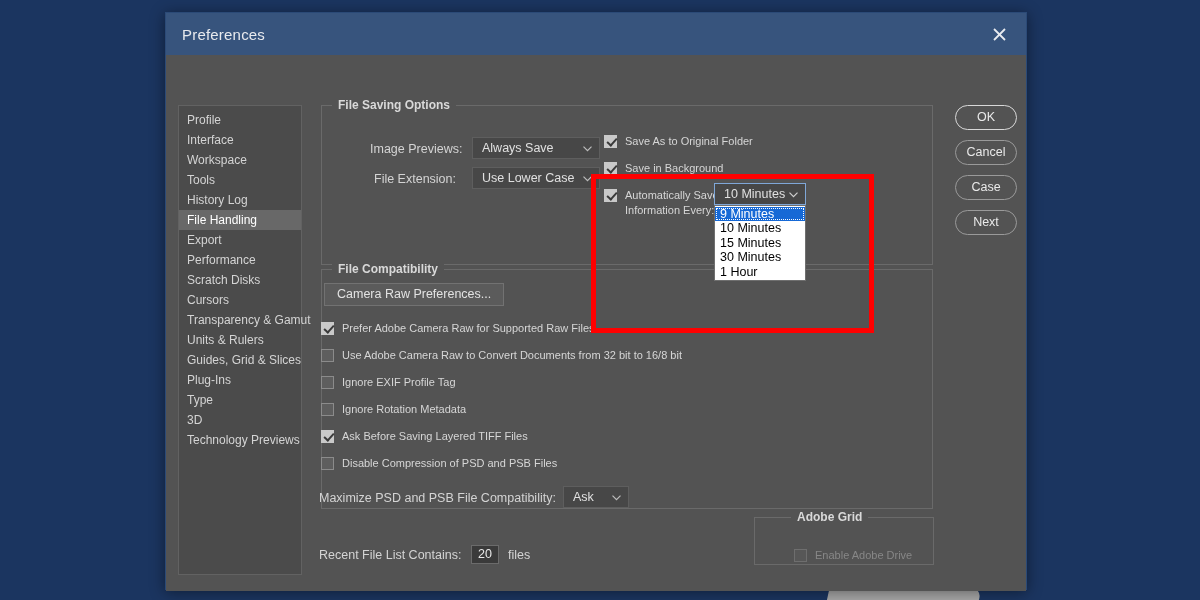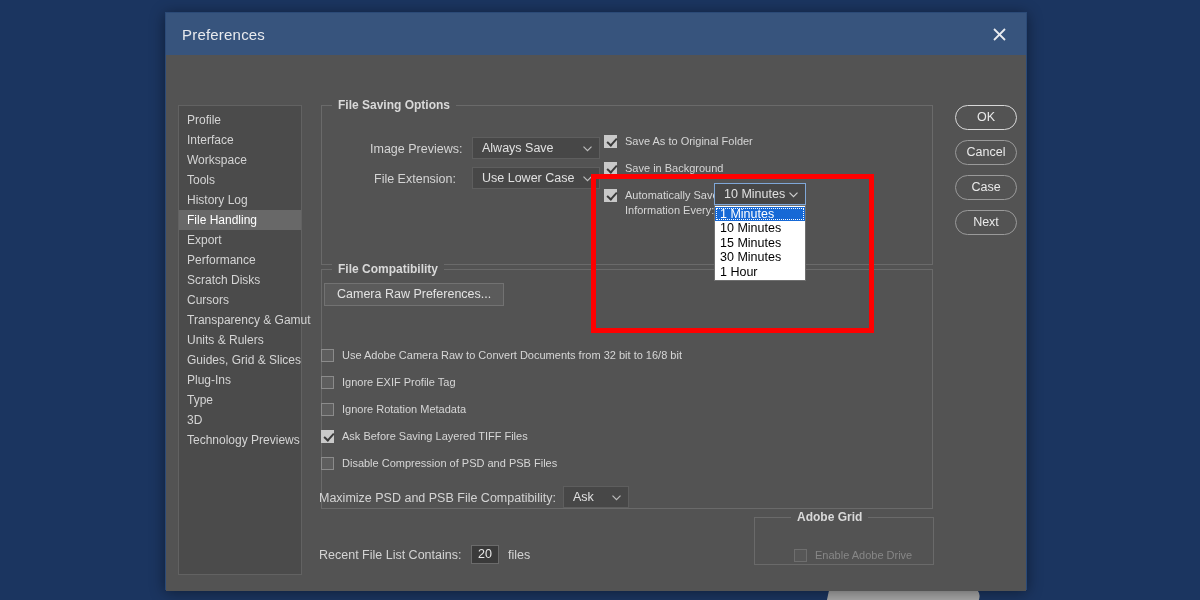--- a/index.html
+++ b/index.html
@@ -325,33 +325,37 @@
 Information Every:</span>
       </div>
 
       <div class="combo" id="auto-combo">
         <span>10 Minutes</span>
         <svg class="caret" width="9" height="6" viewBox="0 0 9 6">
           <path d="M0.5 0.7 L4.5 4.7 L8.5 0.7" fill="none" stroke="#cfcfcf" stroke-width="1.2"></path>
         </svg>
       </div>
       <div id="auto-list">
-        <div class="opt highlight">1 Minutes</div>
+        <div class="opt highlight">9 Minutes</div>
         <div class="opt">10 Minutes</div>
         <div class="opt">15 Minutes</div>
         <div class="opt">30 Minutes</div>
         <div class="opt">1 Hour</div>
       </div>
 
       <div class="groupbox" id="grp-compat">
         <span class="group-legend">File Compatibility</span>
       </div>
 
       <div class="pushbtn" style="left:158px; top:228px;">Camera Raw Preferences...</div>
 
+      <div class="chk-row" style="left:155px; top:266px;">
+        <span class="box checked"></span>
+        <span class="chk-label">Prefer Adobe Camera Raw for Supported Raw Files</span>
+      </div>
 
       <div class="chk-row" style="left:155px; top:293px;">
         <span class="box"></span>
         <span class="chk-label">Use Adobe Camera Raw to Convert Documents from 32 bit to 16/8 bit</span>
       </div>
 
       <div class="chk-row" style="left:155px; top:320px;">
         <span class="box"></span>
         <span class="chk-label">Ignore EXIF Profile Tag</span>
       </div>

